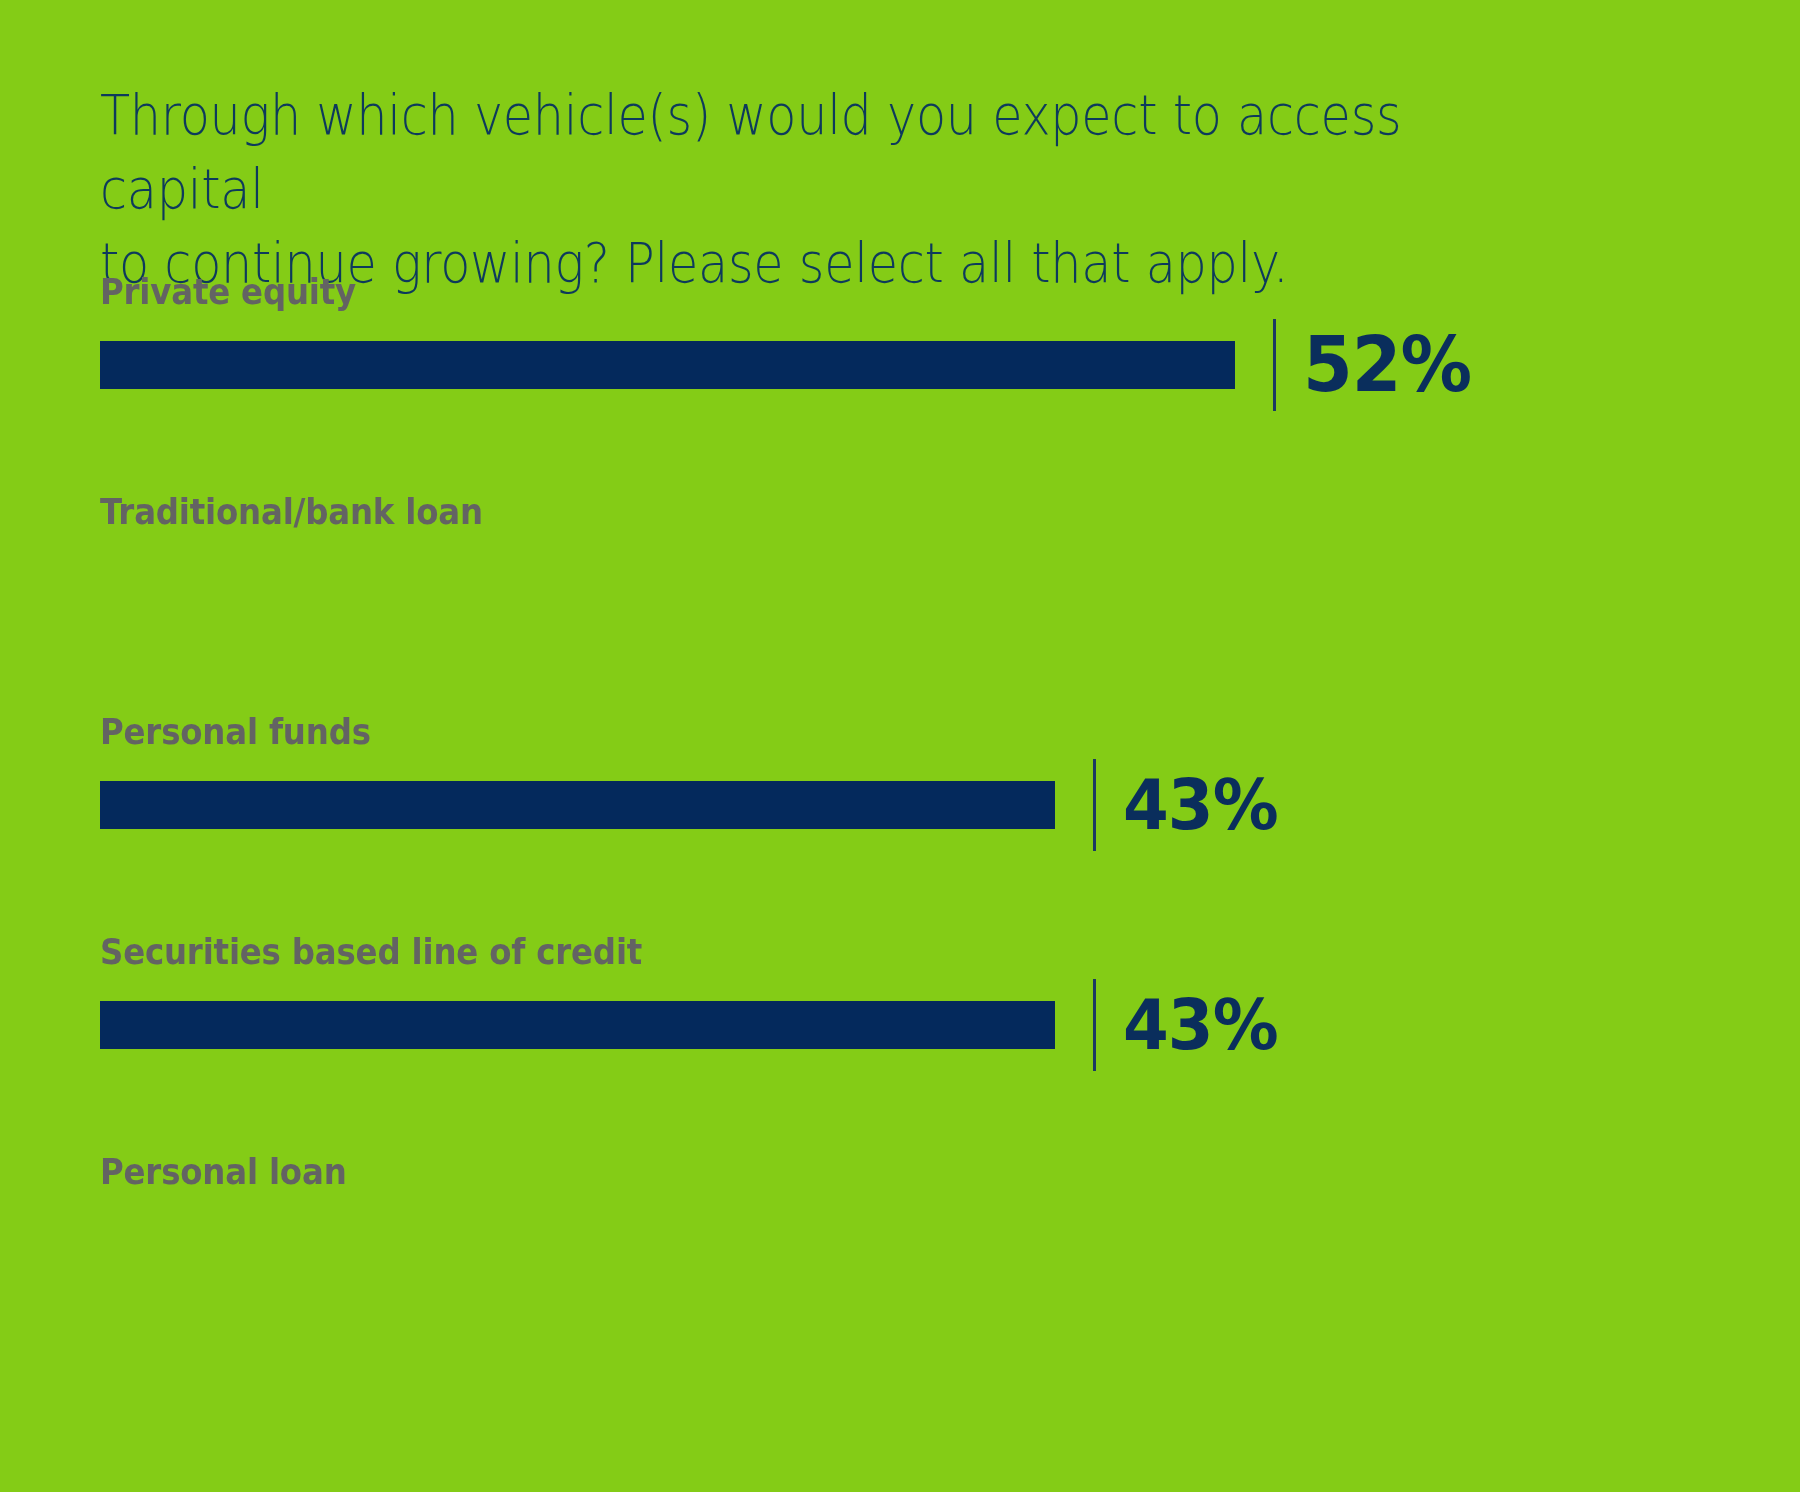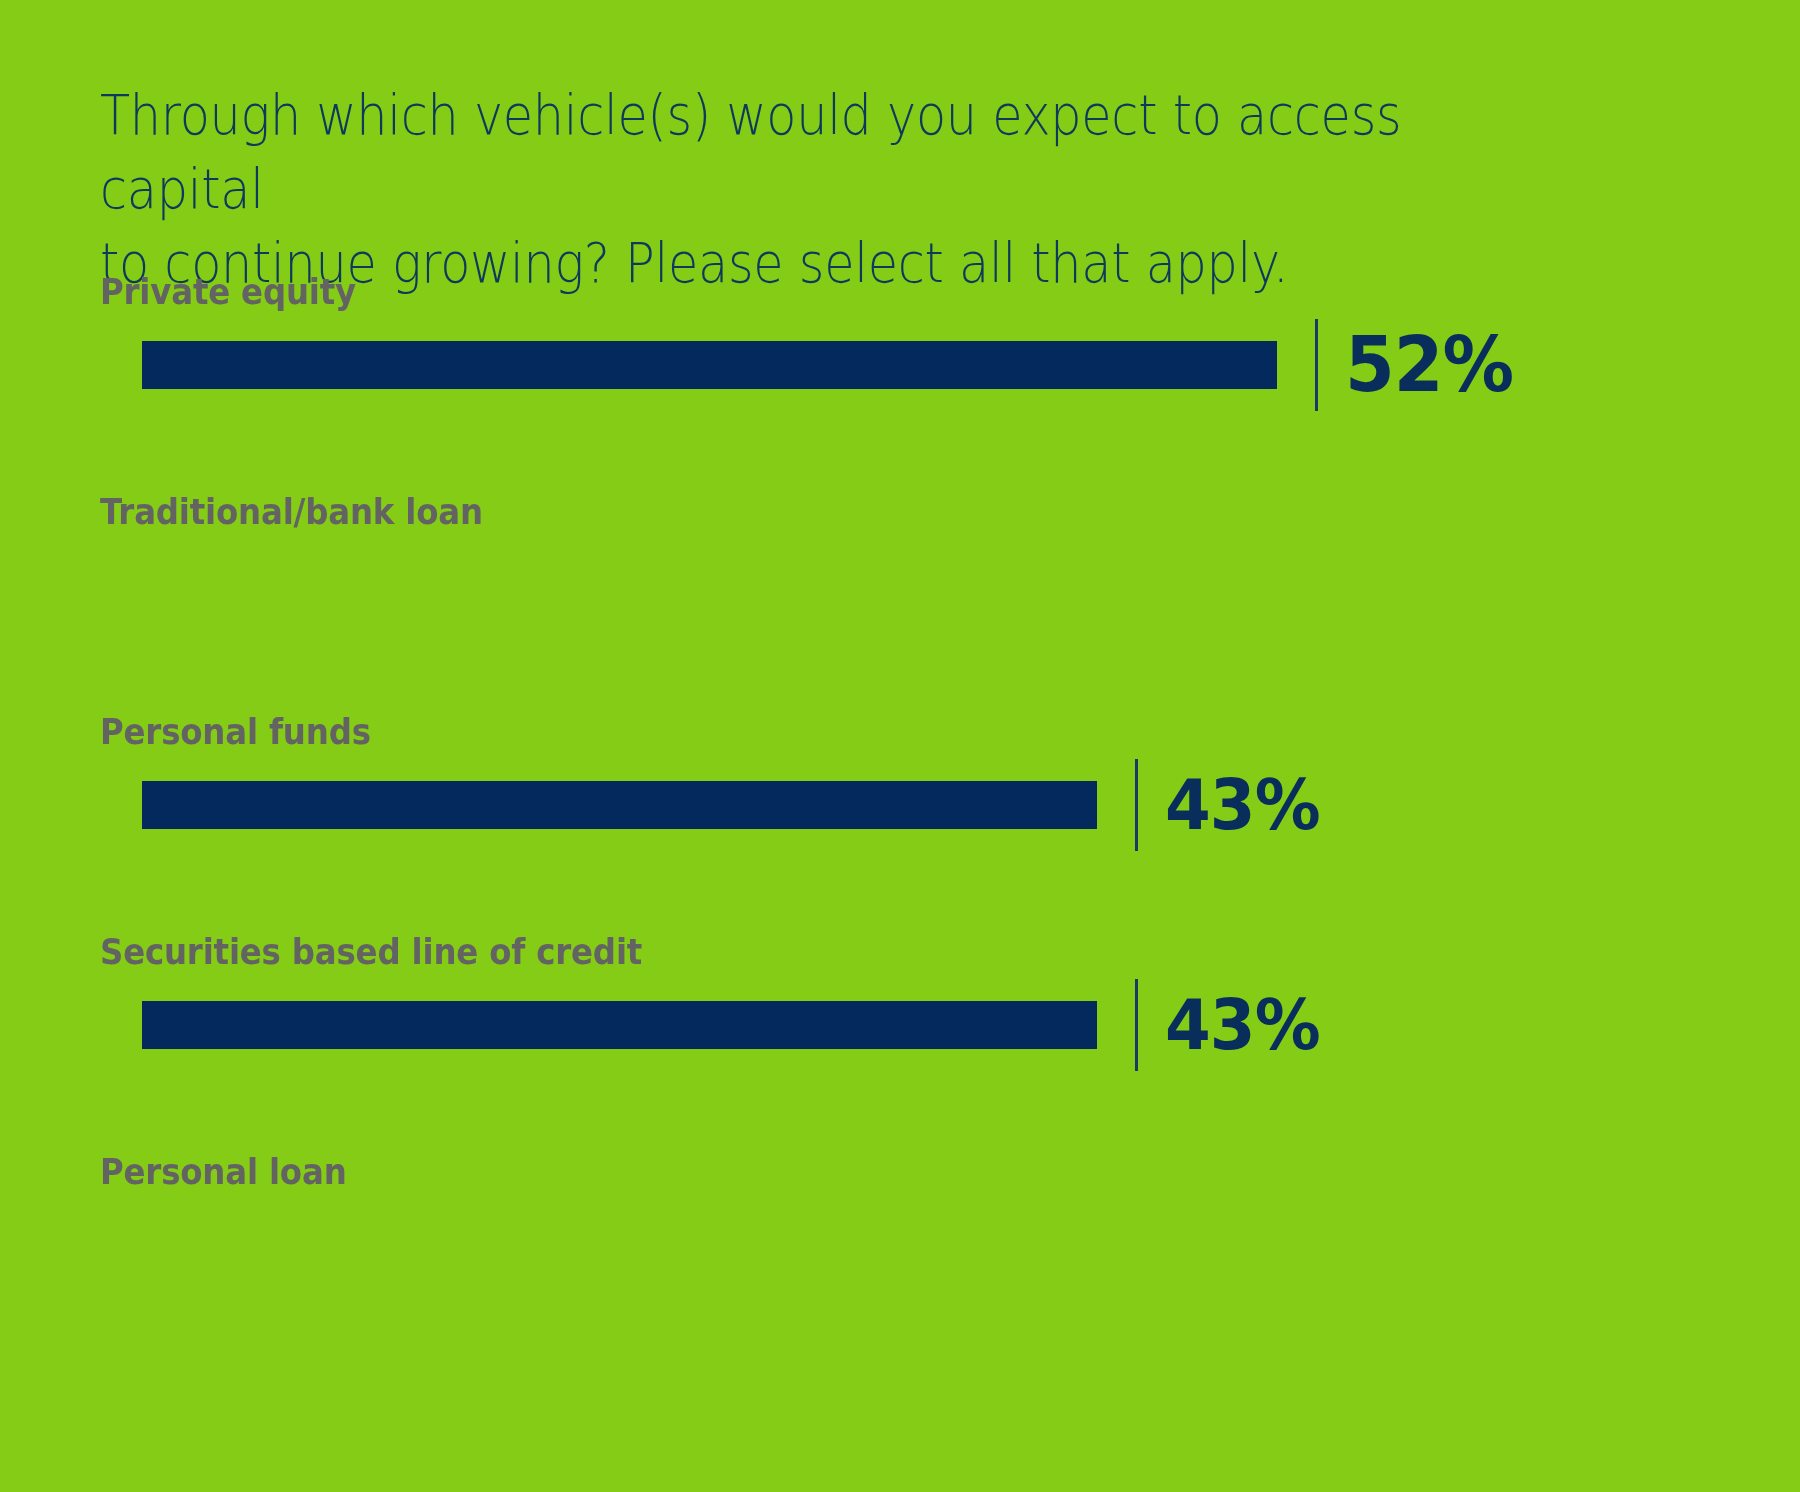--- a/index.html
+++ b/index.html
@@ -67,21 +67,20 @@
     transform-origin: left top;
     white-space: nowrap;
   }
 
   .bar-track {
     position: absolute;
     left: 100px;
     top: 69px;
     height: 38px;
     width: 1600px;
-    margin-left: 42px;
   }
 
   .bar-fill {
     position: absolute;
     left: 0;
     top: 0;
     height: 48px;
     background: #04295c;
   }
 

